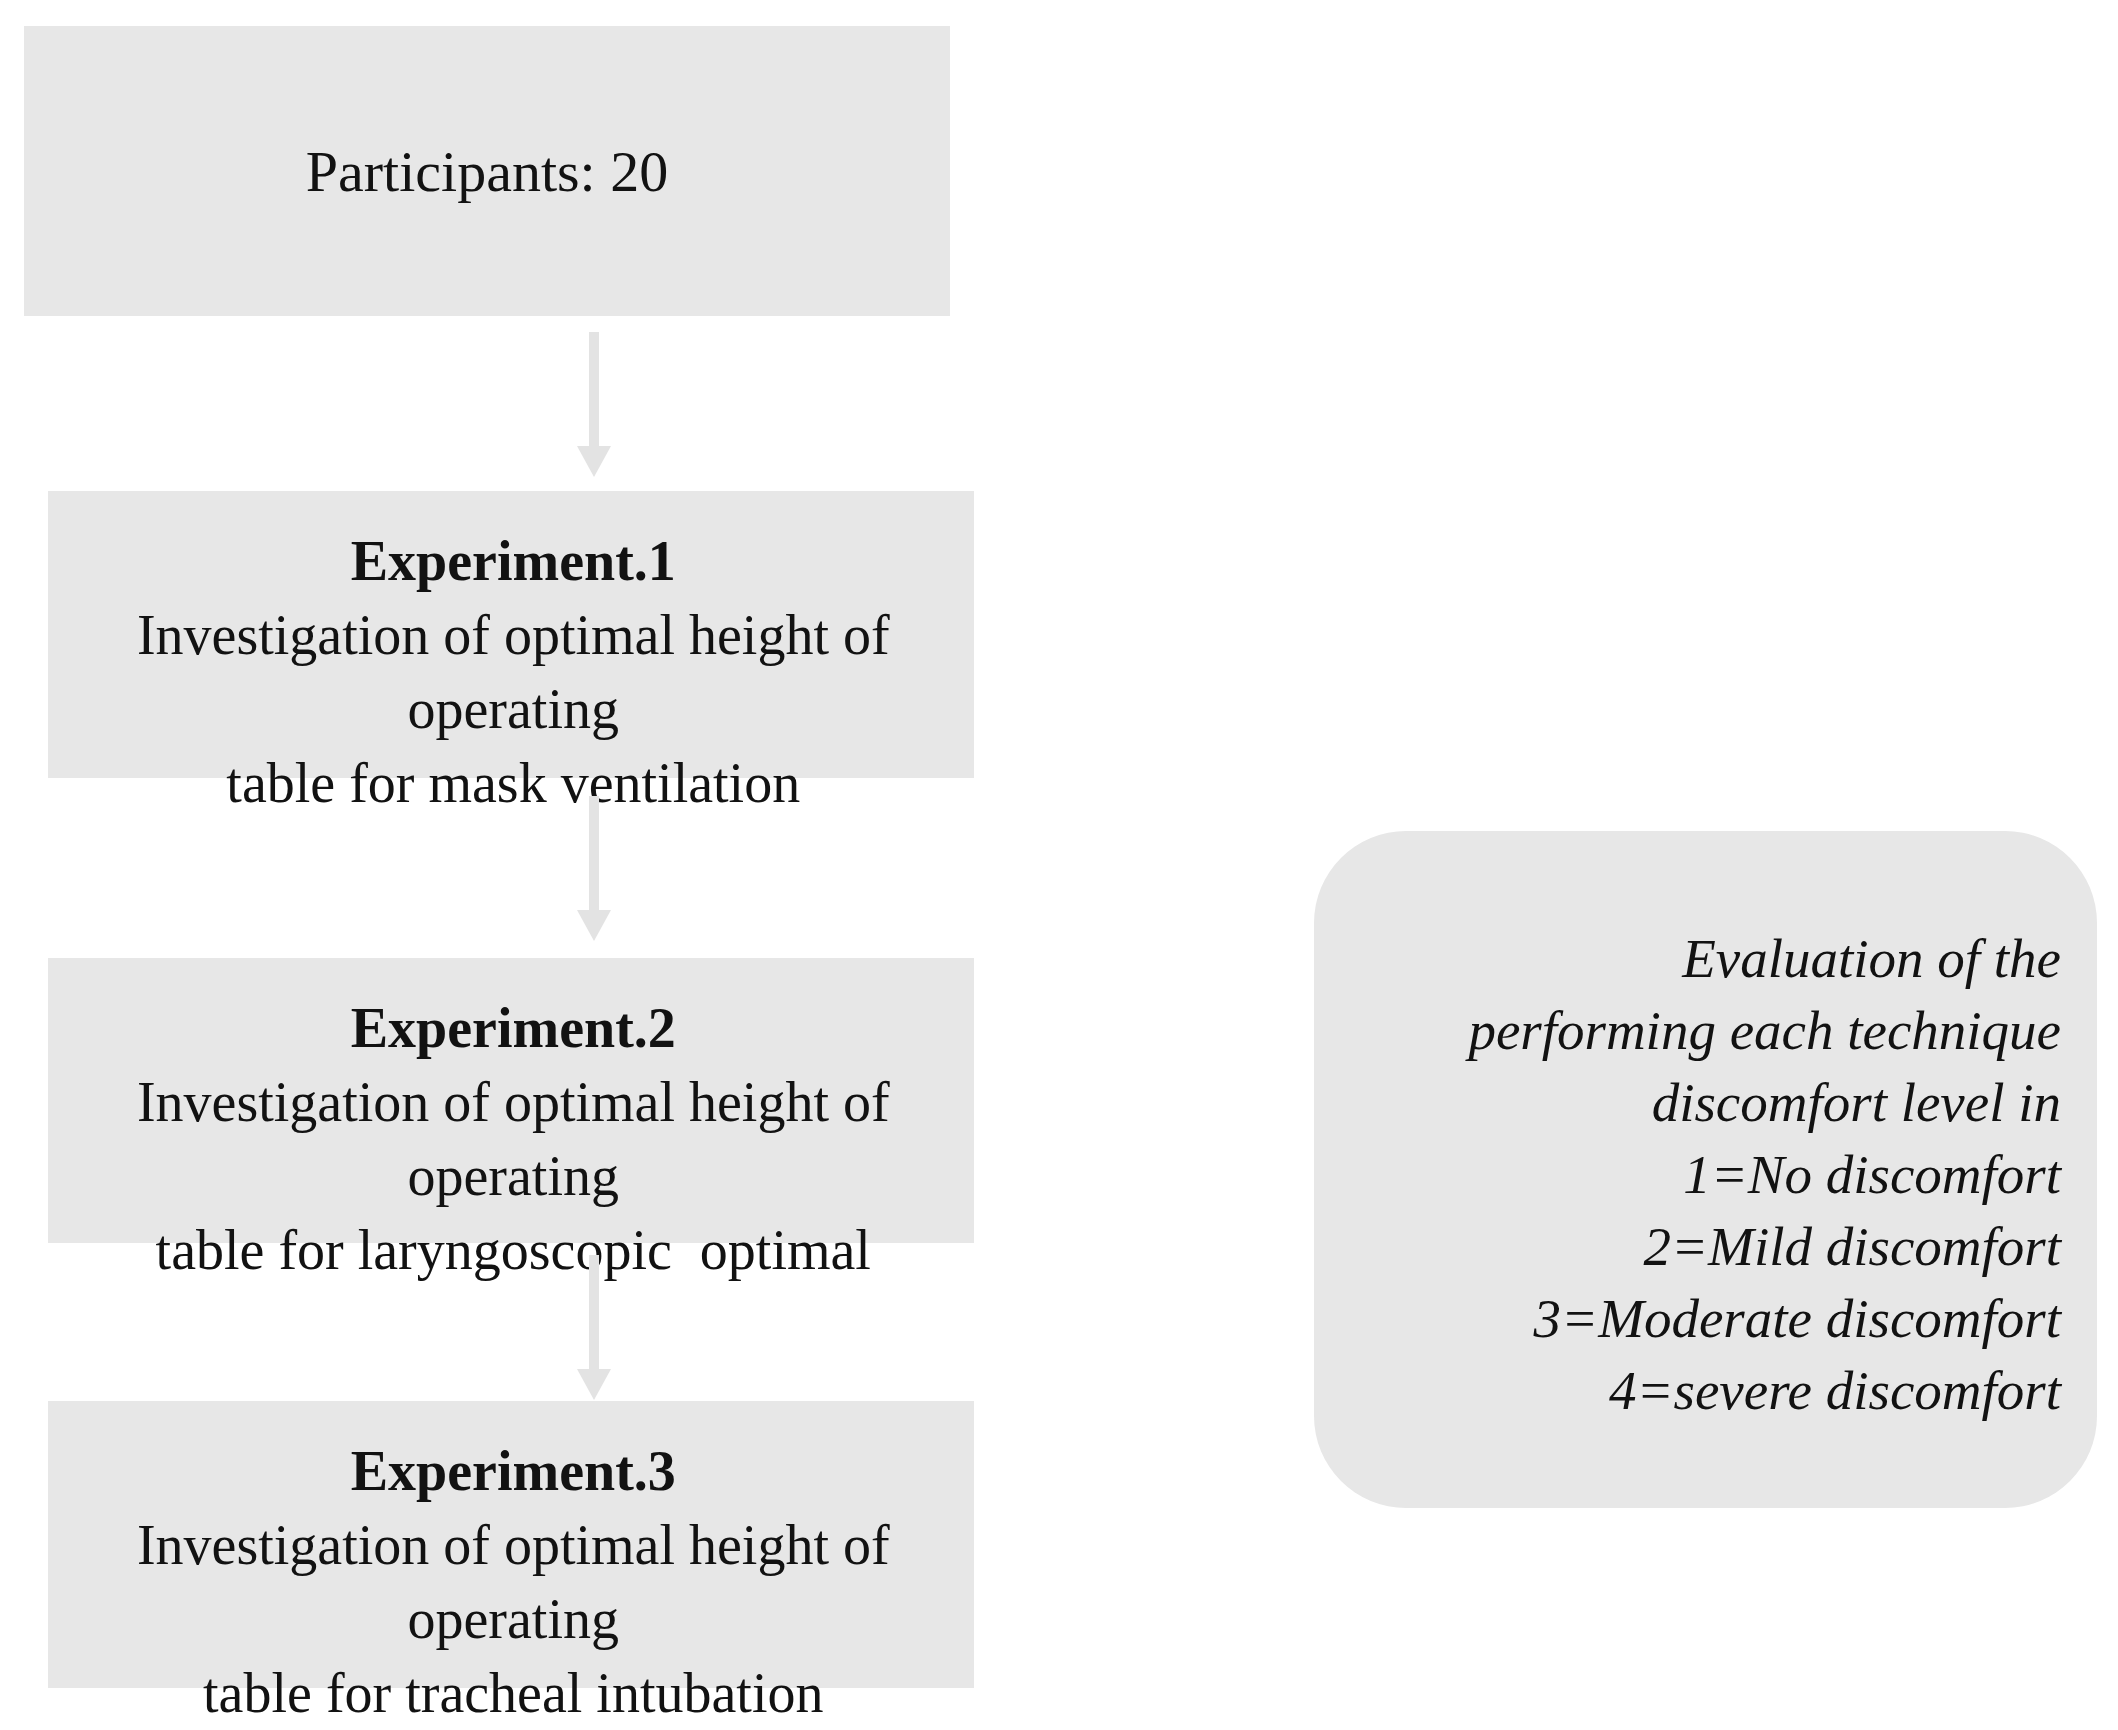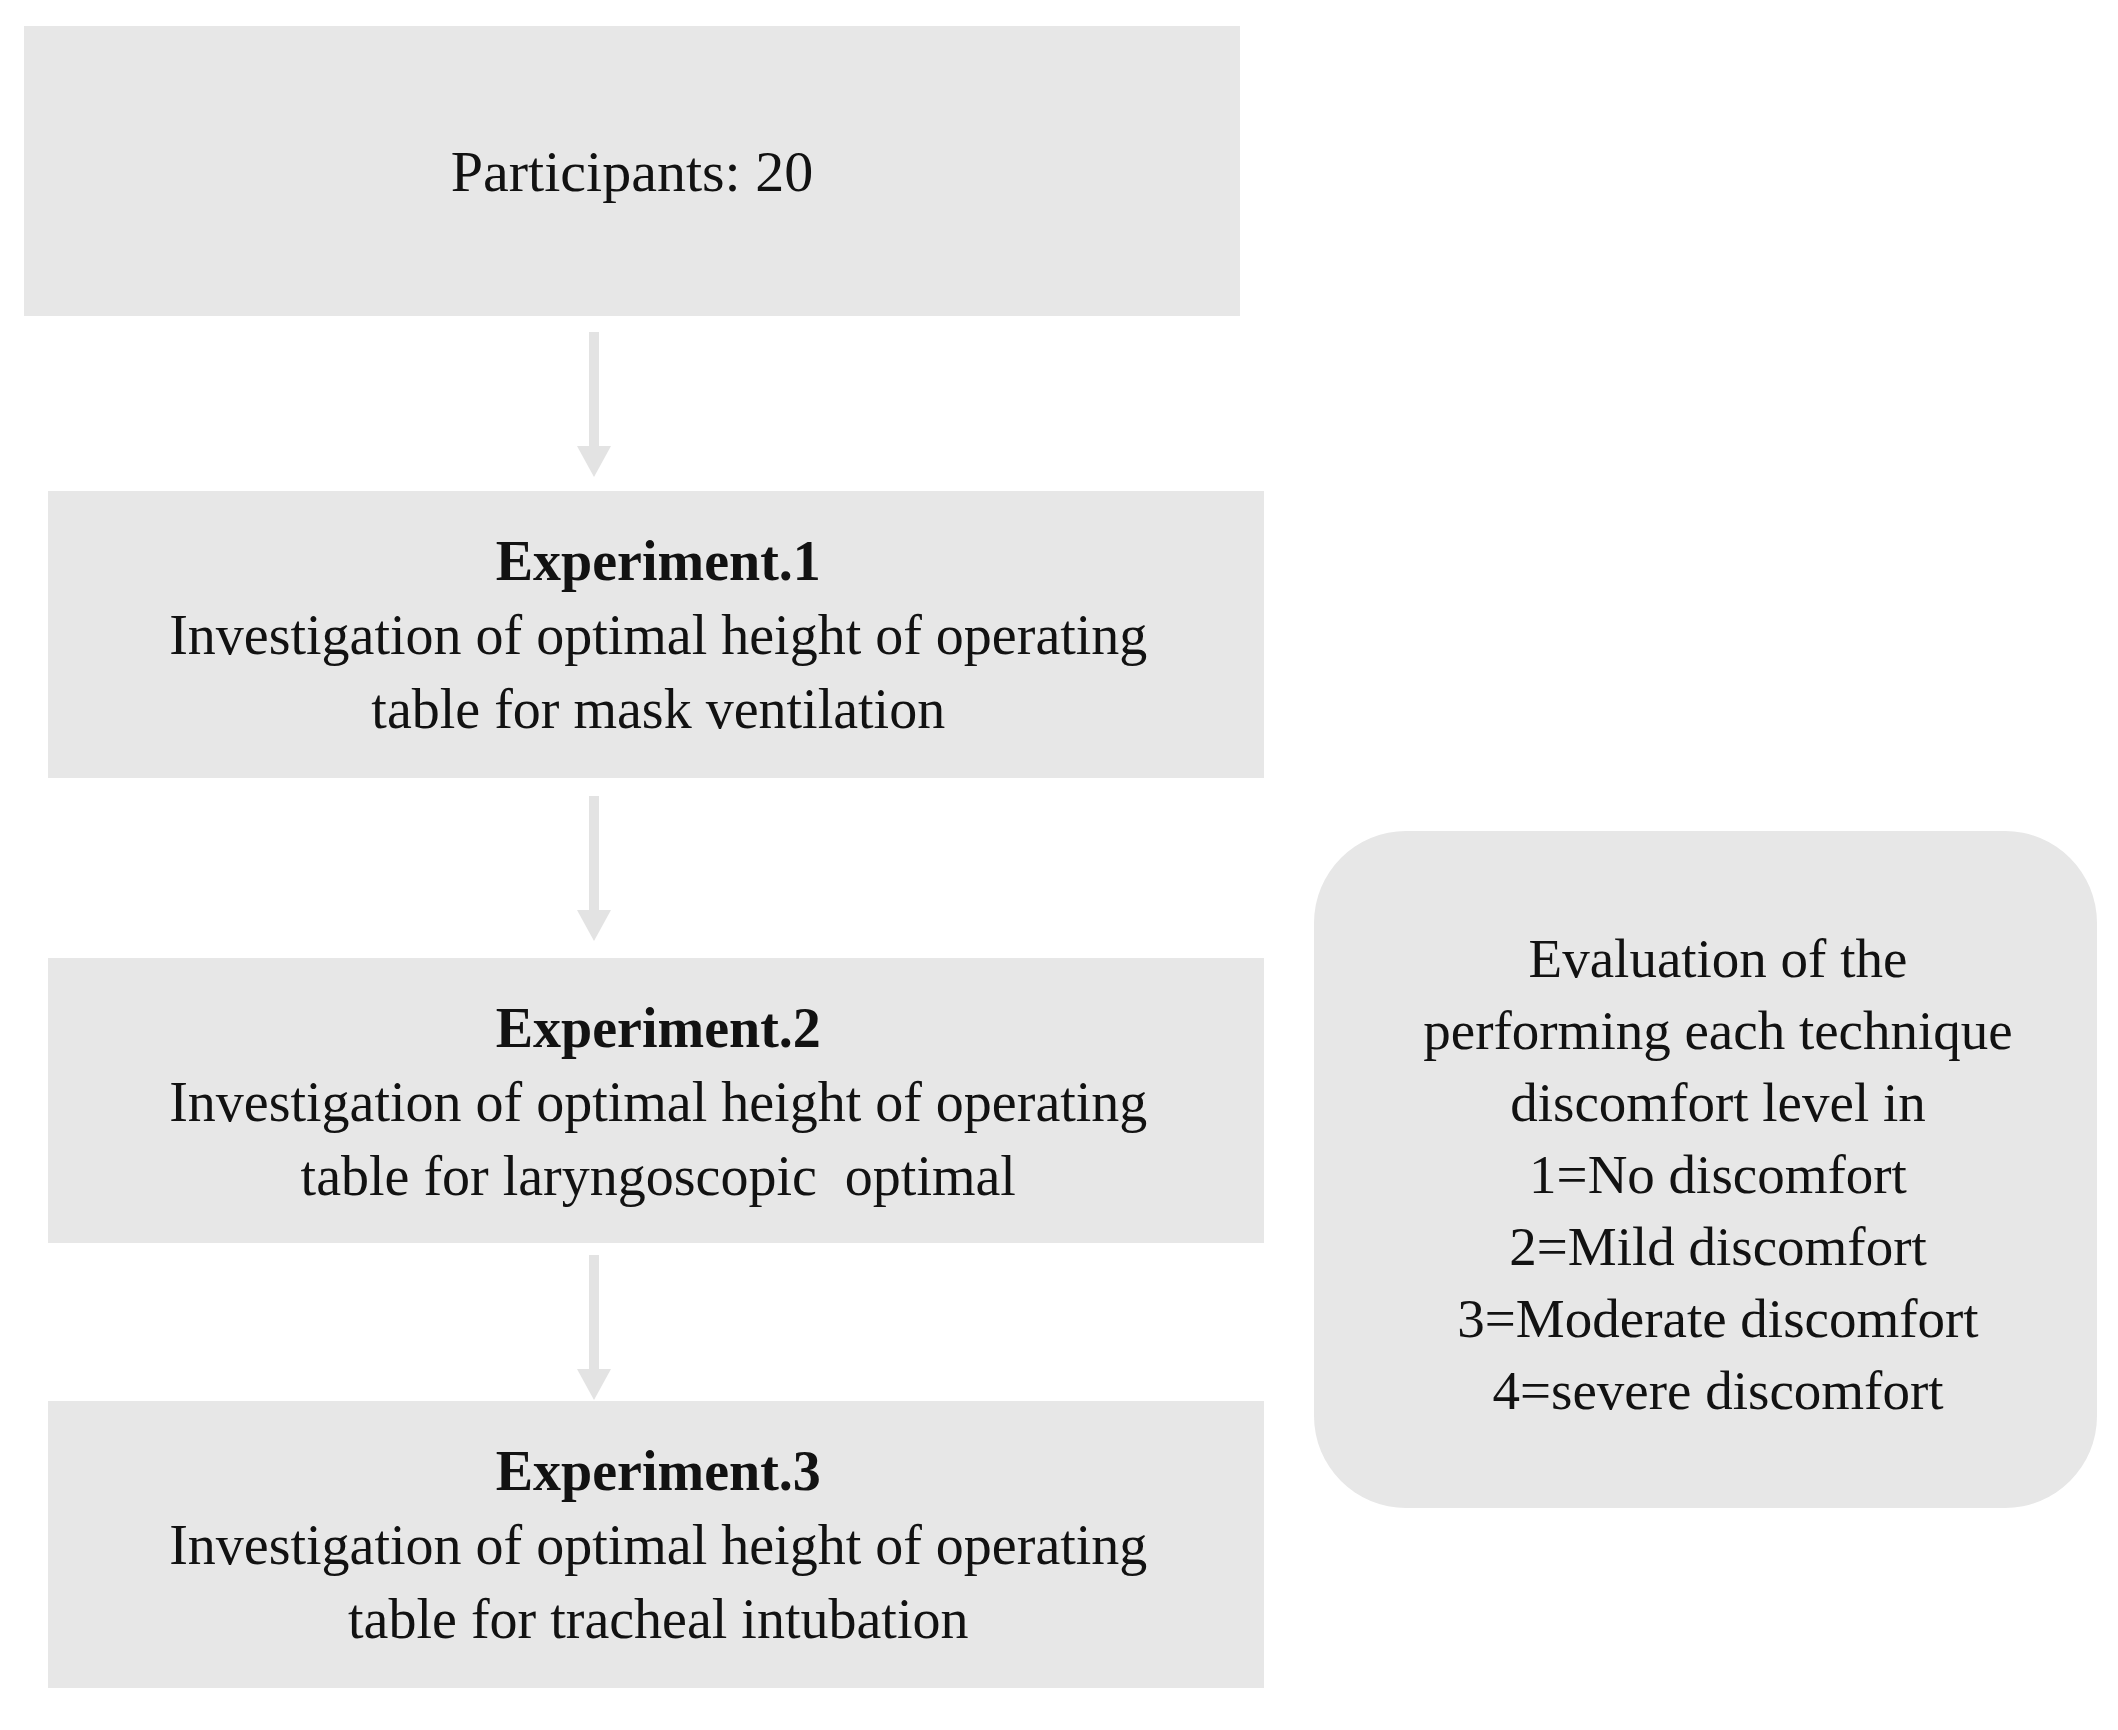--- a/index.html
+++ b/index.html
@@ -15,21 +15,21 @@
     width: 2119px;
     height: 1730px;
     background: var(--canvas-bg);
     font-family: "Liberation Serif", "DejaVu Serif", serif;
     color: var(--text-color);
     overflow: hidden;
   }
   .flow-box {
     position: absolute;
     left: 24px;
-    width: 1216px;
+    width: 926px;
     background: var(--box-fill);
   }
   #participants-box {
     top: 26px;
     height: 290px;
     display: flex;
     align-items: center;
     justify-content: center;
     font-size: 58px;
   }
@@ -72,21 +72,21 @@
     left: 1314px;
     top: 831px;
     width: 783px;
     height: 677px;
     background: var(--box-fill);
     border-radius: 92px;
     padding: 92px 36px 0 61px;
     font-size: 55px;
     line-height: 72px;
   }
-  .note-line { text-align: center; white-space: pre-wrap; }
+  .note-line { text-align: right; white-space: pre-wrap; font-style: italic; }
 </style>
 </head>
 <body>
 
 <div id="canvas">
 
   <section class="flow-box" id="participants-box">
     <p>Participants: 20</p>
   </section>
 

